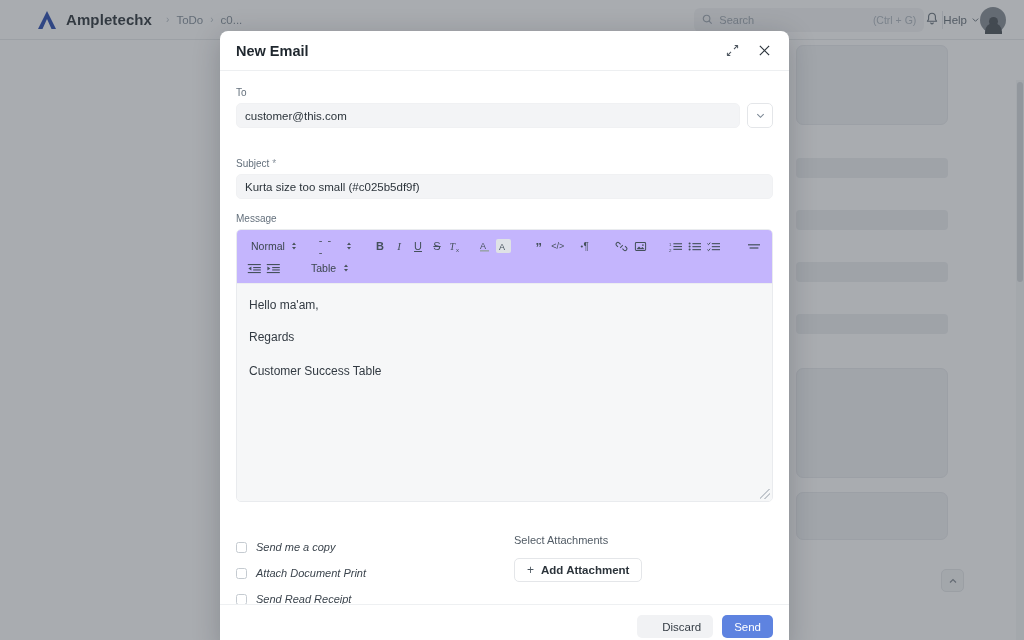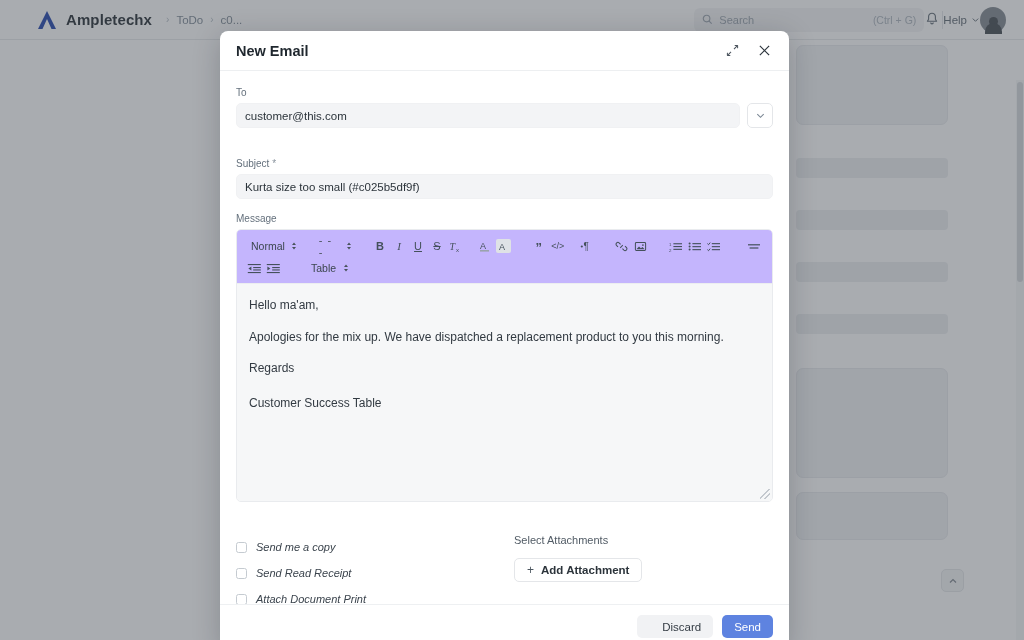--- a/index.html
+++ b/index.html
@@ -639,41 +639,40 @@
             <span class="tb-caret">
               <svg width="8" height="12" viewBox="0 0 8 12">
                   <path d="M4 2.4 L6 5 L2 5 Z M4 9.6 L6 7 L2 7 Z" fill="#48525b"></path>
                 </svg>
             </span>
           </div>
         </div>
 
         <div class="msg-area">
           <p>Hello ma'am,</p>
-          <p>Apologies for the mix up. We have dispatched a replacement product to you this morning.</p>
           <p class="tight">Regards</p>
           <p>Customer Success Table</p>
           <span class="resize-handle"></span>
         </div>
       </div>
     </div>
 
     <div class="options">
       <div class="opt-col">
         <div class="opt-row">
           <span class="cb"></span>
           <span class="opt-text">Send me a copy</span>
         </div>
         <div class="opt-row">
           <span class="cb"></span>
-          <span class="opt-text">Send Read Receipt</span>
+          <span class="opt-text">Attach Document Print</span>
         </div>
         <div class="opt-row">
           <span class="cb"></span>
-          <span class="opt-text">Attach Document Print</span>
+          <span class="opt-text">Send Read Receipt</span>
         </div>
       </div>
 
       <div>
         <div class="attach-label">Select Attachments</div>
         <div class="attach-btn">
           <span class="attach-plus">+</span>
           <span>Add Attachment</span>
         </div>
       </div>

